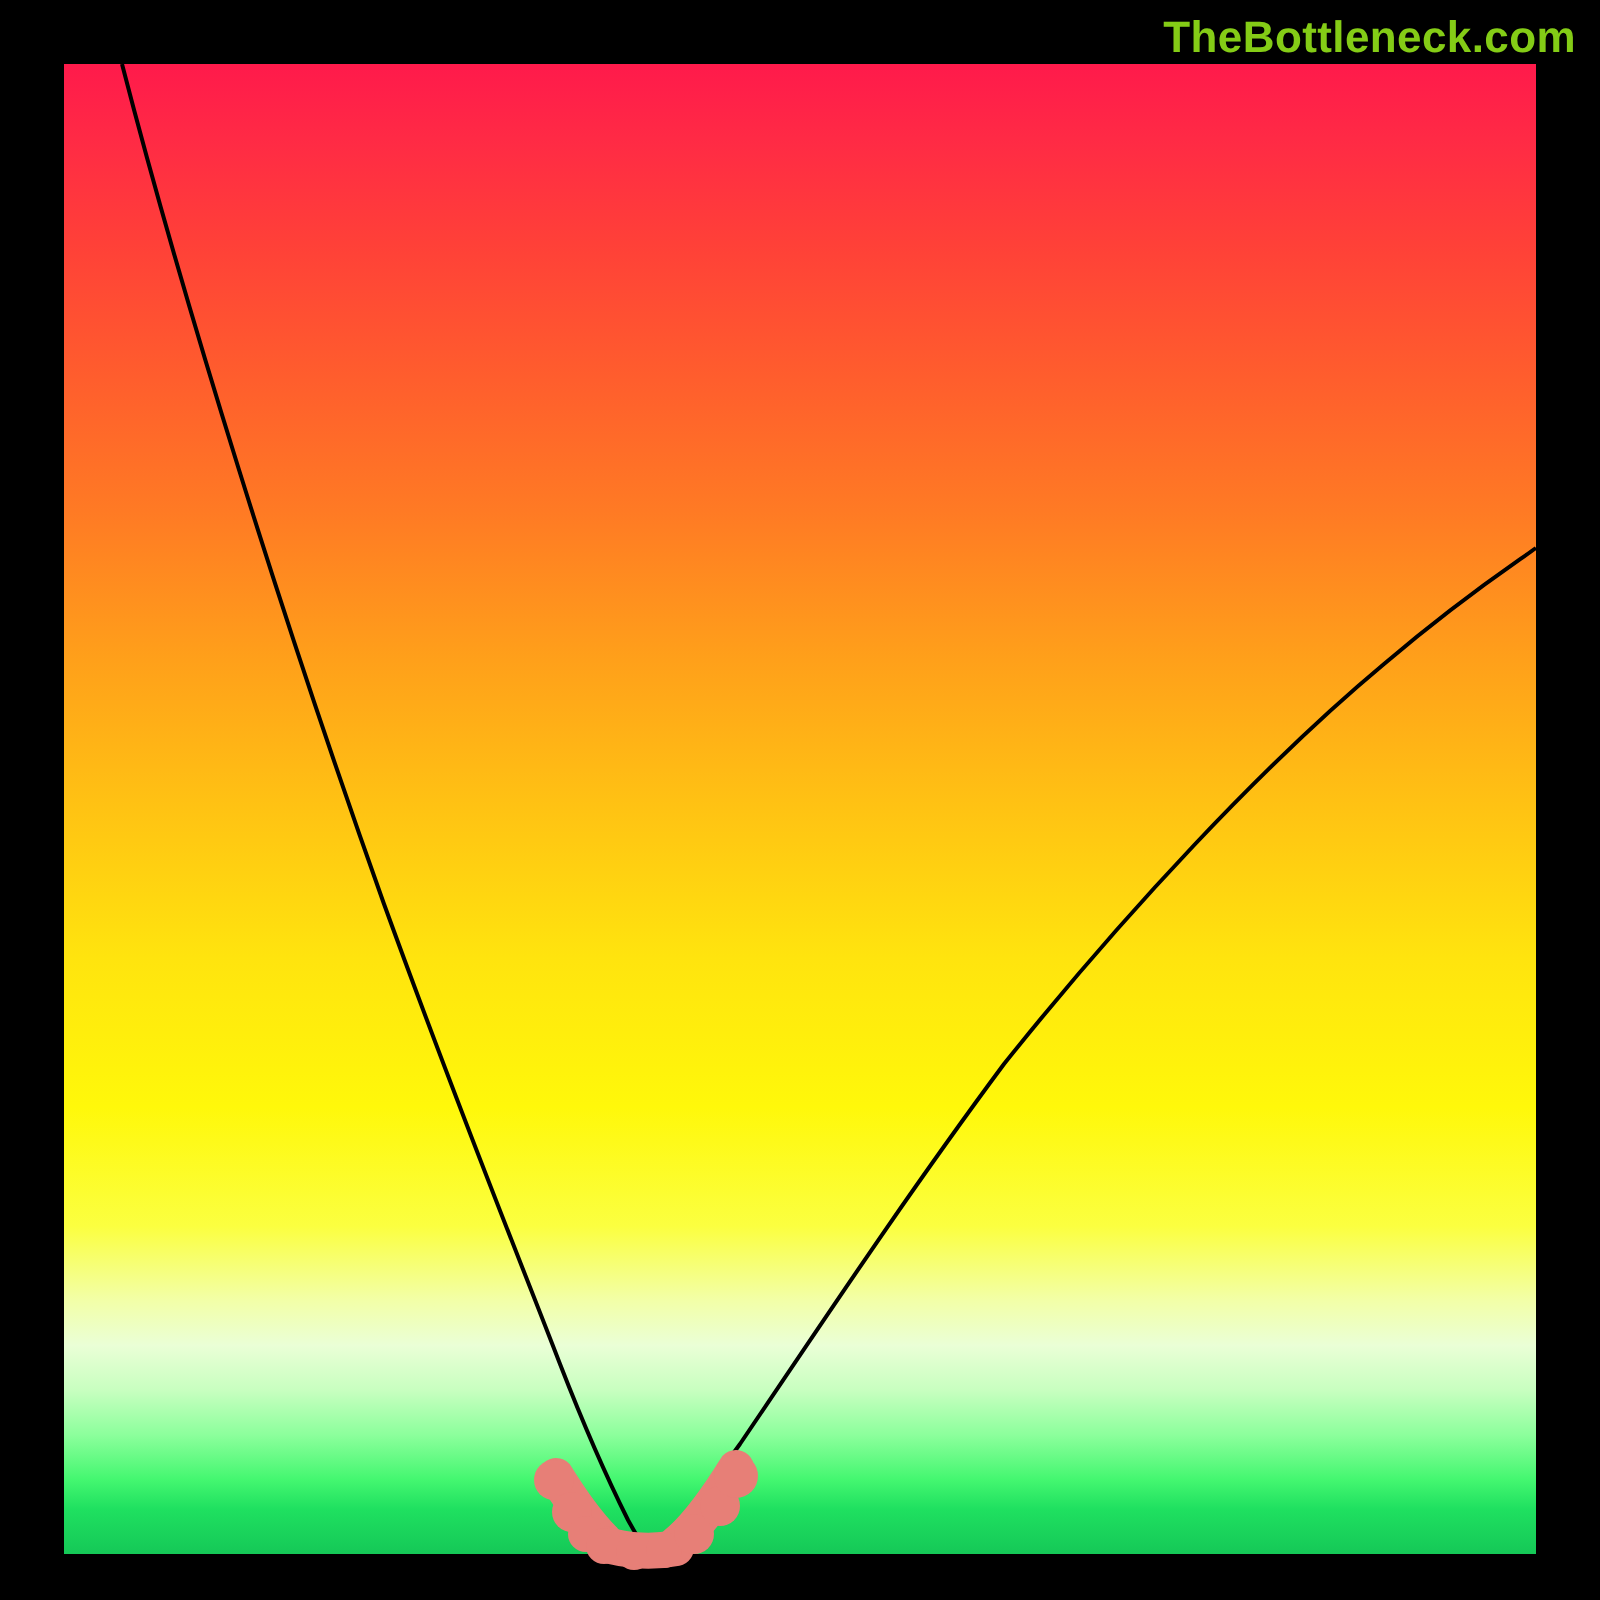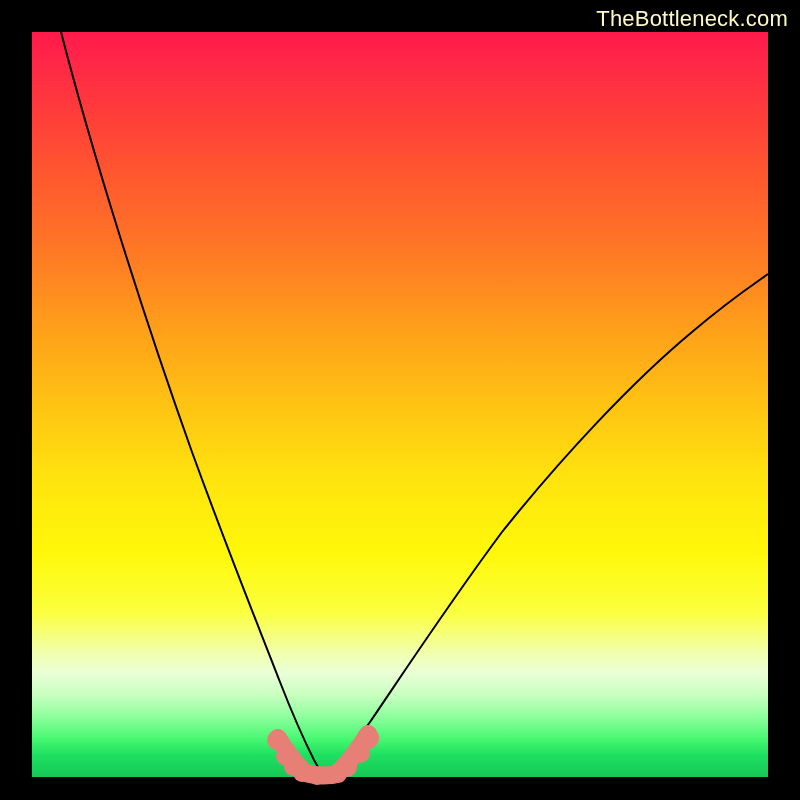--- a/index.html
+++ b/index.html
@@ -39,23 +39,23 @@
       #8cff9c 92%,
       #44f770 95%,
       #1fe060 97%,
       #15c857 100%
     );
   }
   .watermark {
     position: absolute;
     top: 6px;
     right: 12px;
-    color: #fef9c3;
+    color: #84cc16;
     font-size: 22px;
-    font-weight: 400;
+    font-weight: 700;
     letter-spacing: 0.2px;
     user-select: none;
     text-align: right;
   }
   svg.curves {
     position: absolute;
     left: 0; top: 0;
     width: 736px;
     height: 745px;
     overflow: visible;

